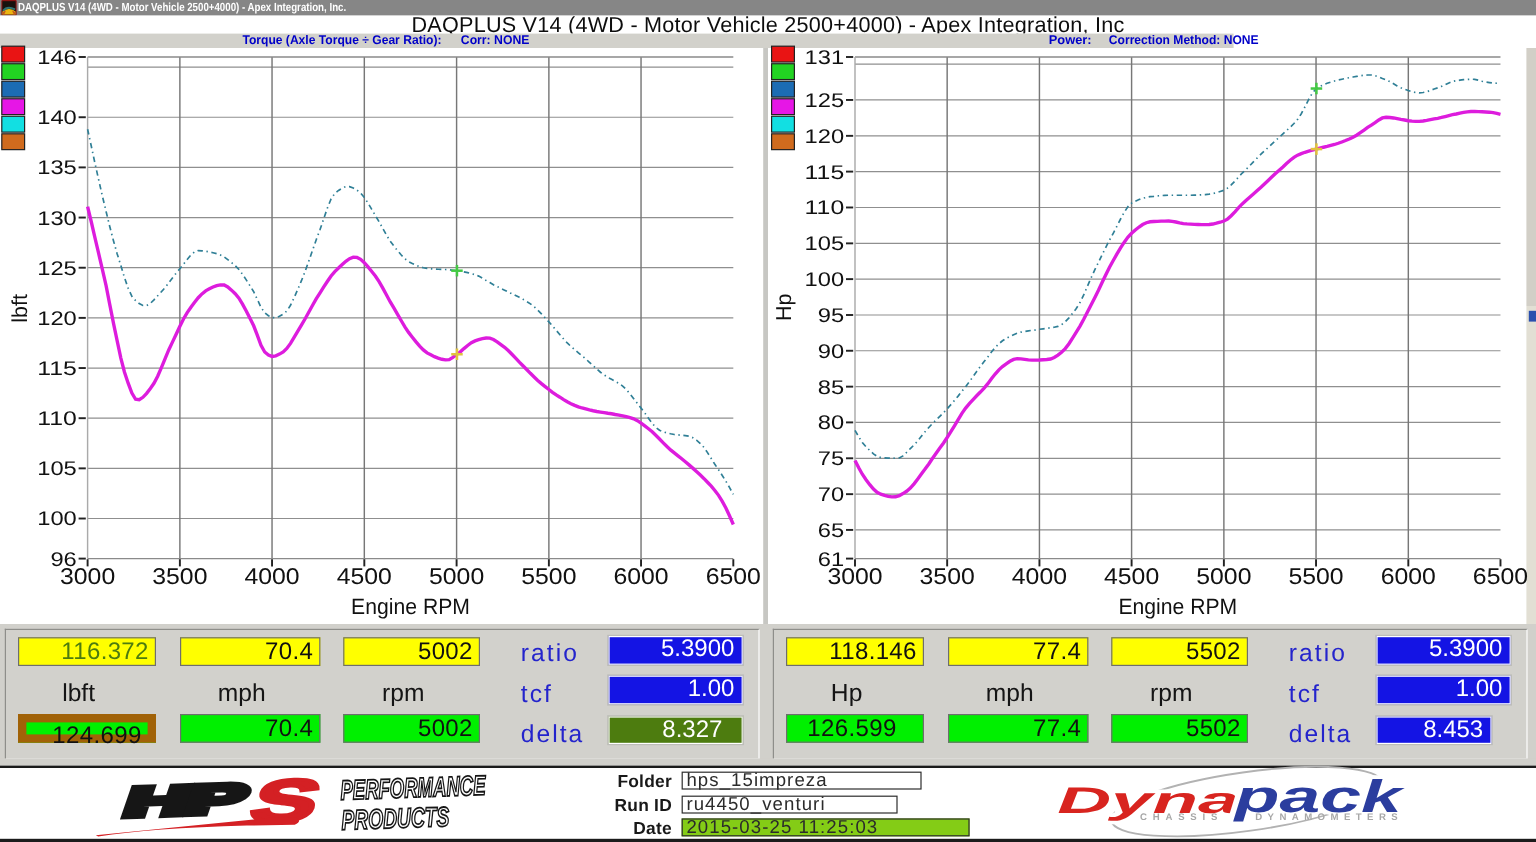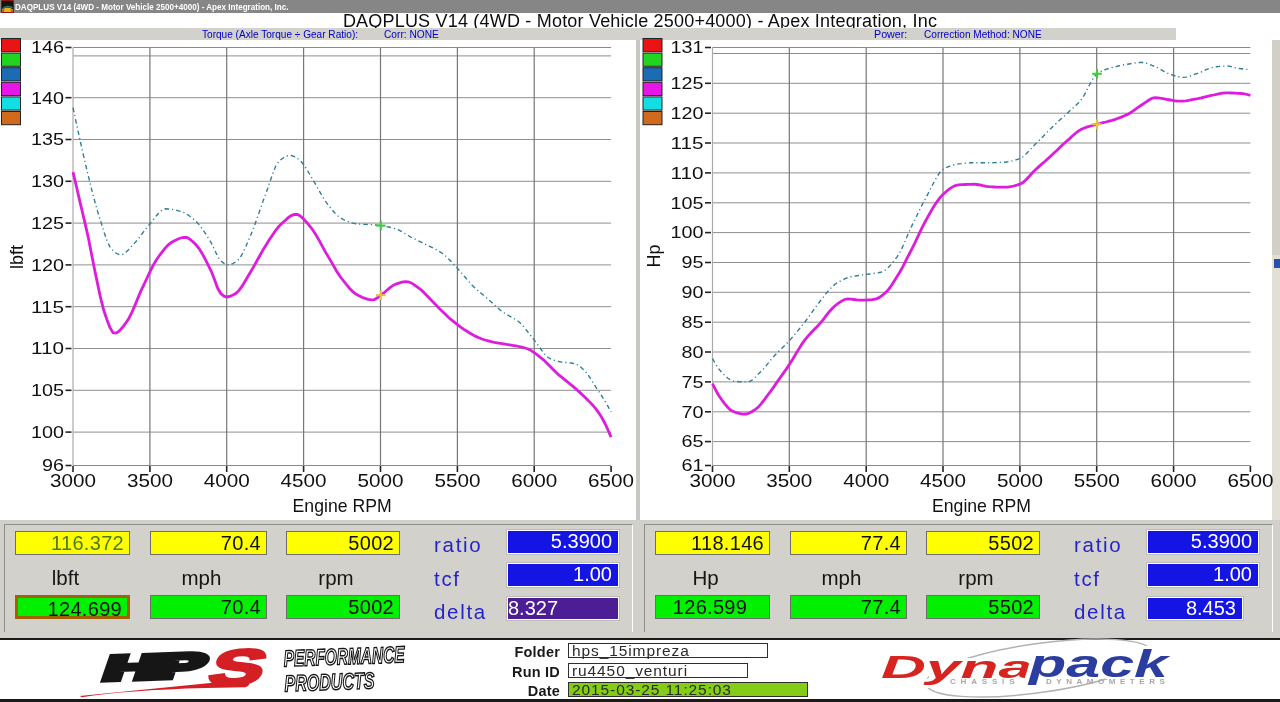--- a/index.html
+++ b/index.html
@@ -16,21 +16,21 @@
   <path d="M12 12 L12 10.5 Q10.5 9.2 9 8.8 L10.5 12 Z" fill="#c4581a"></path>
   <path d="M1.5 9 Q5 4.6 11.5 7.8" fill="none" stroke="#2e7272" stroke-width="1.5"></path>
  </svg>
  <div class="abs" style="left:15px;top:0;width:900px;height:13px;font-size:9.8px;font-weight:bold;color:#fff;line-height:13px;transform:scaleX(.825);transform-origin:0 0">DAQPLUS V14 (4WD - Motor Vehicle 2500+4000) - Apex Integration, Inc.</div>
 </div>
 
 <div class="abs" style="left:0;top:13px;width:1280px;height:15px;background:#fff;overflow:hidden">
  <div style="text-align:center;font-size:18px;color:#0d0d0d;margin-top:-2px;letter-spacing:.2px">DAQPLUS V14 (4WD - Motor Vehicle 2500+4000) - Apex Integration, Inc</div>
 </div>
 
-<div class="abs" style="left:0;top:28px;width:1176px;height:12px;background:#d2d1cb;font-size:10.5px;font-weight:normal;color:#0000c8;line-height:12.5px">
+<div class="abs" style="left:0;top:28px;width:1028px;height:12px;background:#d2d1cb;font-size:10.5px;font-weight:bold;color:#0000c8;line-height:12.5px">
  <span class="abs" style="left:202px;top:0;transform:scaleX(.96);transform-origin:0 0;white-space:nowrap">Torque (Axle Torque ÷ Gear Ratio):</span>
  <span class="abs" style="left:384px;top:0;transform:scaleX(.97);transform-origin:0 0;white-space:nowrap">Corr: NONE</span>
  <span class="abs" style="left:874px;top:0;transform:scaleX(1.02);transform-origin:0 0;white-space:nowrap">Power:</span>
  <span class="abs" style="left:924px;top:0;transform:scaleX(.96);transform-origin:0 0;white-space:nowrap">Correction Method: NONE</span>
 </div>
 
 <div class="abs" style="left:0;top:40px;width:1280px;height:480px;background:#fff">
  <div class="abs" style="left:636px;top:0;width:4px;height:480px;background:#c7c7c3"></div>
  <div class="abs" style="left:1272px;top:0;width:8px;height:215px;background:#d2cfc7"></div>
  <div class="abs" style="left:1272px;top:215px;width:8px;height:265px;background:#e2dfd4"></div>
@@ -194,29 +194,29 @@
 </div>
 
 <div class="abs" style="left:0;top:520px;width:1280px;height:115px;background:#d1d0cb">
 <div class="abs" style="left:4px;top:4px;width:629px;height:109px;background:#d2d1cc;border-top:1.5px solid #8e8e8a;border-left:1.5px solid #8e8e8a;border-bottom:1.5px solid #fdfdfd;border-right:1.5px solid #fdfdfd"></div>
 <div class="abs" style="left:15px;top:11px;width:115px;height:24px;background:#ffff00;border:1px solid #6e6e6e;font-size:20px;letter-spacing:.3px;line-height:22px;text-align:right;padding-right:5px;color:#4d7c0f">116.372</div>
 <div class="abs" style="left:150px;top:11px;width:117px;height:24px;background:#ffff00;border:1px solid #6e6e6e;font-size:20px;letter-spacing:.3px;line-height:22px;text-align:right;padding-right:5px;color:#111">70.4</div>
 <div class="abs" style="left:286px;top:11px;width:114px;height:24px;background:#ffff00;border:1px solid #6e6e6e;font-size:20px;letter-spacing:.3px;line-height:22px;text-align:right;padding-right:5px;color:#111">5002</div>
 <div class="abs" style="left:8px;top:46px;width:115px;height:24px;font-size:20.5px;text-align:center;color:#151515">lbft</div>
 <div class="abs" style="left:143px;top:46px;width:117px;height:24px;font-size:20.5px;text-align:center;color:#151515">mph</div>
 <div class="abs" style="left:279px;top:46px;width:114px;height:24px;font-size:20.5px;text-align:center;color:#151515">rpm</div>
-<div class="abs" style="left:15px;top:75px;width:115px;height:24px;background:#00f000;border:3px solid #a16207;font-size:20px;letter-spacing:.3px;line-height:22px;text-align:right;padding-right:5px;color:#111">124.699</div>
+<div class="abs" style="left:15px;top:75px;width:115px;height:24px;background:#00f000;border:7px solid #a16207;font-size:20px;letter-spacing:.3px;line-height:22px;text-align:right;padding-right:5px;color:#111">124.699</div>
 <div class="abs" style="left:150px;top:75px;width:117px;height:24px;background:#00f000;border:1px solid #6e6e6e;font-size:20px;letter-spacing:.3px;line-height:22px;text-align:right;padding-right:5px;color:#111">70.4</div>
 <div class="abs" style="left:286px;top:75px;width:114px;height:24px;background:#00f000;border:1px solid #6e6e6e;font-size:20px;letter-spacing:.3px;line-height:22px;text-align:right;padding-right:5px;color:#111">5002</div>
 <div class="abs" style="left:434px;top:13.0px;font-size:20.5px;letter-spacing:1.7px;color:#2424cc">ratio</div>
 <div class="abs" style="left:434px;top:46.5px;font-size:20.5px;letter-spacing:1.7px;color:#2424cc">tcf</div>
 <div class="abs" style="left:434px;top:80.0px;font-size:20.5px;letter-spacing:1.7px;color:#2424cc">delta</div>
 <div class="abs" style="left:507px;top:10.0px;width:112px;height:23.5px;background:#1414e4;border:1px solid #fff;outline:1px solid #bdbdb8;font-size:20px;line-height:21px;text-align:right;padding-right:6px;color:#fff">5.3900</div>
 <div class="abs" style="left:507px;top:43.3px;width:112px;height:23.5px;background:#1414e4;border:1px solid #fff;outline:1px solid #bdbdb8;font-size:20px;line-height:21px;text-align:right;padding-right:6px;color:#fff">1.00</div>
-<div class="abs" style="left:507px;top:76.6px;width:112px;height:23.5px;background:#4c1d95;border:1px solid #fff;outline:1px solid #bdbdb8;font-size:20px;line-height:21px;padding-right:16px;color:#fff">8.327</div>
+<div class="abs" style="left:507px;top:76.6px;width:112px;height:23.5px;background:#4d7c0f;border:1px solid #fff;outline:1px solid #bdbdb8;font-size:20px;line-height:21px;text-align:right;padding-right:16px;color:#fff">8.327</div>
 <div class="abs" style="left:644px;top:4px;width:629px;height:109px;background:#d2d1cc;border-top:1.5px solid #8e8e8a;border-left:1.5px solid #8e8e8a;border-bottom:1.5px solid #fdfdfd;border-right:1.5px solid #fdfdfd"></div>
 <div class="abs" style="left:655px;top:11px;width:115px;height:24px;background:#ffff00;border:1px solid #6e6e6e;font-size:20px;letter-spacing:.3px;line-height:22px;text-align:right;padding-right:5px;color:#111">118.146</div>
 <div class="abs" style="left:790px;top:11px;width:117px;height:24px;background:#ffff00;border:1px solid #6e6e6e;font-size:20px;letter-spacing:.3px;line-height:22px;text-align:right;padding-right:5px;color:#111">77.4</div>
 <div class="abs" style="left:926px;top:11px;width:114px;height:24px;background:#ffff00;border:1px solid #6e6e6e;font-size:20px;letter-spacing:.3px;line-height:22px;text-align:right;padding-right:5px;color:#111">5502</div>
 <div class="abs" style="left:648px;top:46px;width:115px;height:24px;font-size:20.5px;text-align:center;color:#151515">Hp</div>
 <div class="abs" style="left:783px;top:46px;width:117px;height:24px;font-size:20.5px;text-align:center;color:#151515">mph</div>
 <div class="abs" style="left:919px;top:46px;width:114px;height:24px;font-size:20.5px;text-align:center;color:#151515">rpm</div>
 <div class="abs" style="left:655px;top:75px;width:115px;height:24px;background:#00f000;border:1px solid #6e6e6e;font-size:20px;letter-spacing:.3px;line-height:22px;text-align:center;padding-right:5px;color:#111">126.599</div>
 <div class="abs" style="left:790px;top:75px;width:117px;height:24px;background:#00f000;border:1px solid #6e6e6e;font-size:20px;letter-spacing:.3px;line-height:22px;text-align:right;padding-right:5px;color:#111">77.4</div>
 <div class="abs" style="left:926px;top:75px;width:114px;height:24px;background:#00f000;border:1px solid #6e6e6e;font-size:20px;letter-spacing:.3px;line-height:22px;text-align:right;padding-right:5px;color:#111">5502</div>

